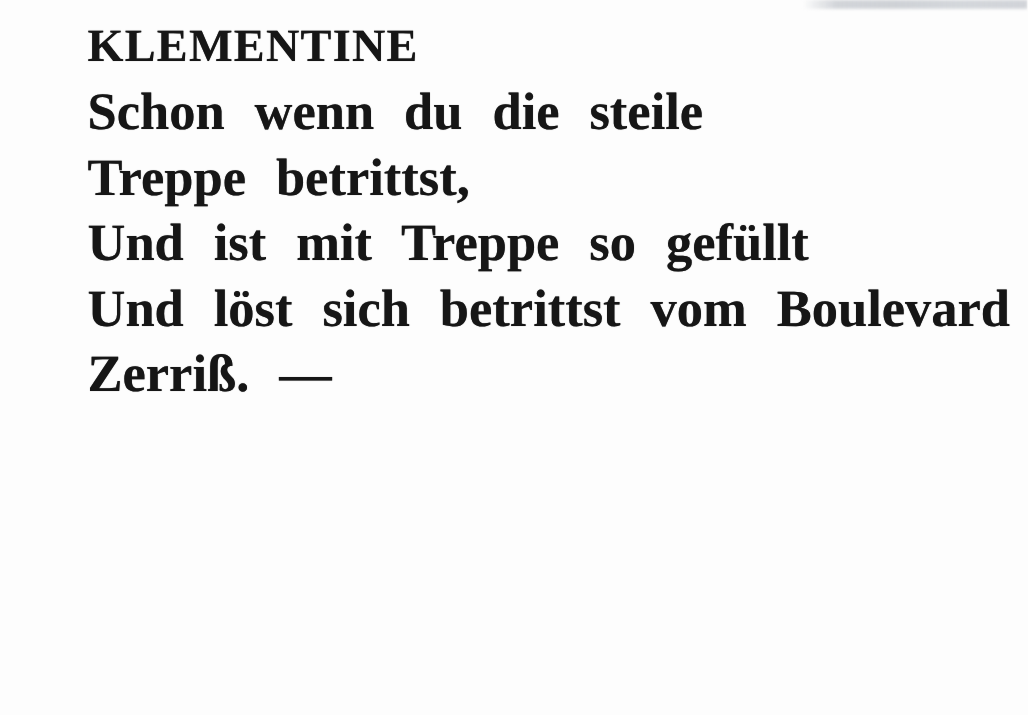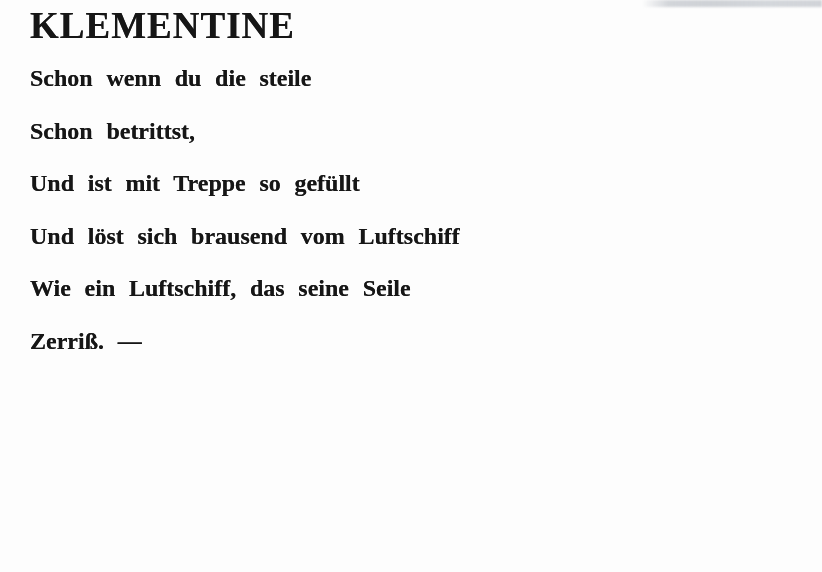--- a/index.html
+++ b/index.html
@@ -10,23 +10,24 @@
     width: 822px;
     height: 572px;
     background: #fdfdfd;
     overflow: hidden;
     position: relative;
     font-family: "Liberation Serif", serif;
   }
   .page {
     position: absolute;
     inset: 0;
-    padding: 0 0 0 30px;
+    padding: 12px 0 0 30px;
     box-sizing: border-box;
     color: #161616;
+    margin-left: 40px;
   }
   .scan-smudge {
     position: absolute;
     top: 0;
     right: 0;
     width: 180px;
     height: 7px;
     background: linear-gradient(90deg,
       rgba(190,195,200,0) 0%,
       rgba(175,180,188,0.55) 15%,
@@ -37,35 +38,34 @@
   }
   .poem-title {
     margin: 0;
     font-size: 37px;
     font-weight: bold;
     line-height: 52px;
     letter-spacing: 1px;
     text-shadow: 0 0 0.6px rgba(0,0,0,0.7);
   }
   .poem-line {
-    font-size: 24px;
+    font-size: 42px;
     font-weight: bold;
     line-height: 52.5px;
     word-spacing: 0.32em;
     white-space: nowrap;
     text-shadow: 0 0 0.6px rgba(0,0,0,0.7);
   }
 </style>
 </head>
 <body>
 
 <div class="page">
   <div class="scan-smudge"></div>
 
   <h1 class="poem-title">KLEMENTINE</h1>
 
   <div class="poem-line">Schon wenn du die steile</div>
-  <div class="poem-line">Schon betrittst,</div>
+  <div class="poem-line">Treppe betrittst,</div>
   <div class="poem-line">Und ist mit Treppe so gefüllt</div>
-  <div class="poem-line">Und löst sich brausend vom Luftschiff</div>
-  <div class="poem-line">Wie ein Luftschiff, das seine Seile</div>
+  <div class="poem-line">Und löst sich betrittst vom Boulevard</div>
   <div class="poem-line">Zerriß. —</div>
 </div>
 
 </body></html>

